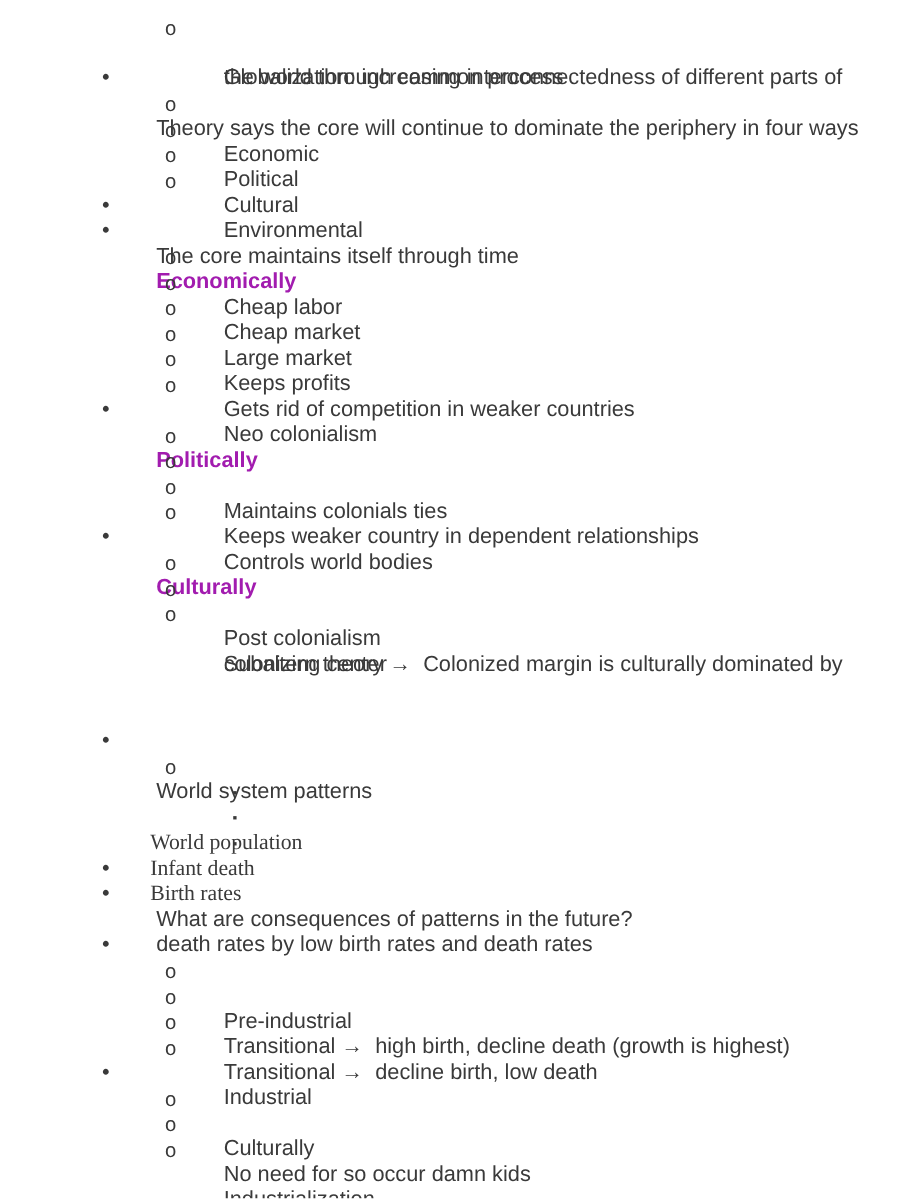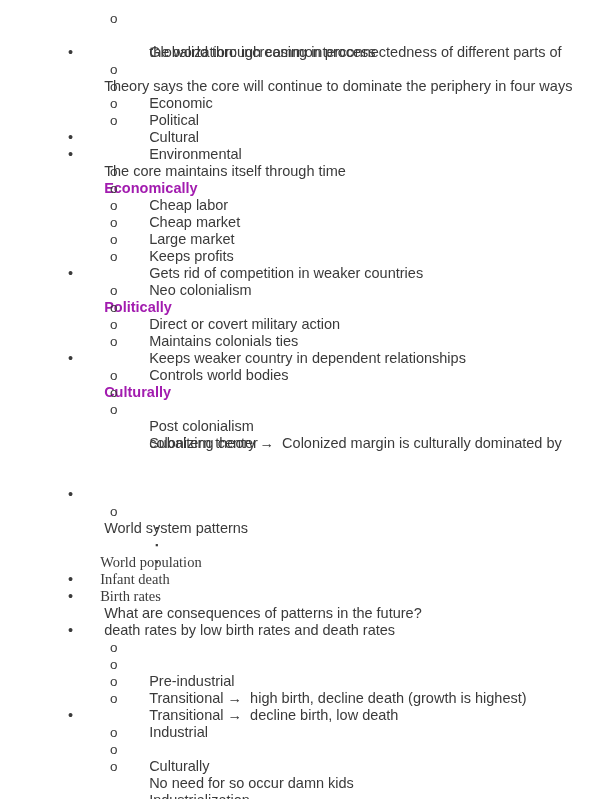--- a/index.html
+++ b/index.html
@@ -106,21 +106,20 @@
   <div class="line l2">
     <span class="bullet">o</span>
     <span class="txt">Neo colonialism</span>
   </div>
   <div class="line l1 bold">
     <span class="bullet">•</span>
     <span class="txt">Politically</span>
   </div>
   <div class="line l2">
     <span class="bullet">o</span>
-    <span class="txt">Direct or covert military action</span>
   </div>
   <div class="line l2">
     <span class="bullet">o</span>
     <span class="txt">Maintains colonials ties</span>
   </div>
   <div class="line l2">
     <span class="bullet">o</span>
     <span class="txt">Keeps weaker country in dependent relationships</span>
   </div>
   <div class="line l2">

